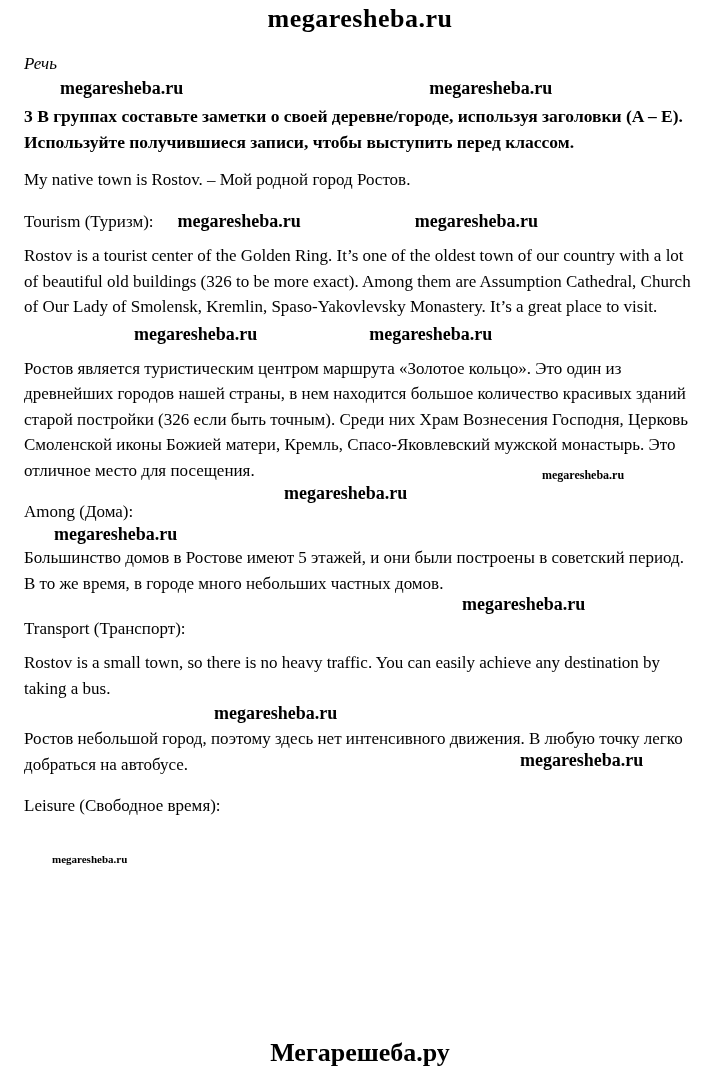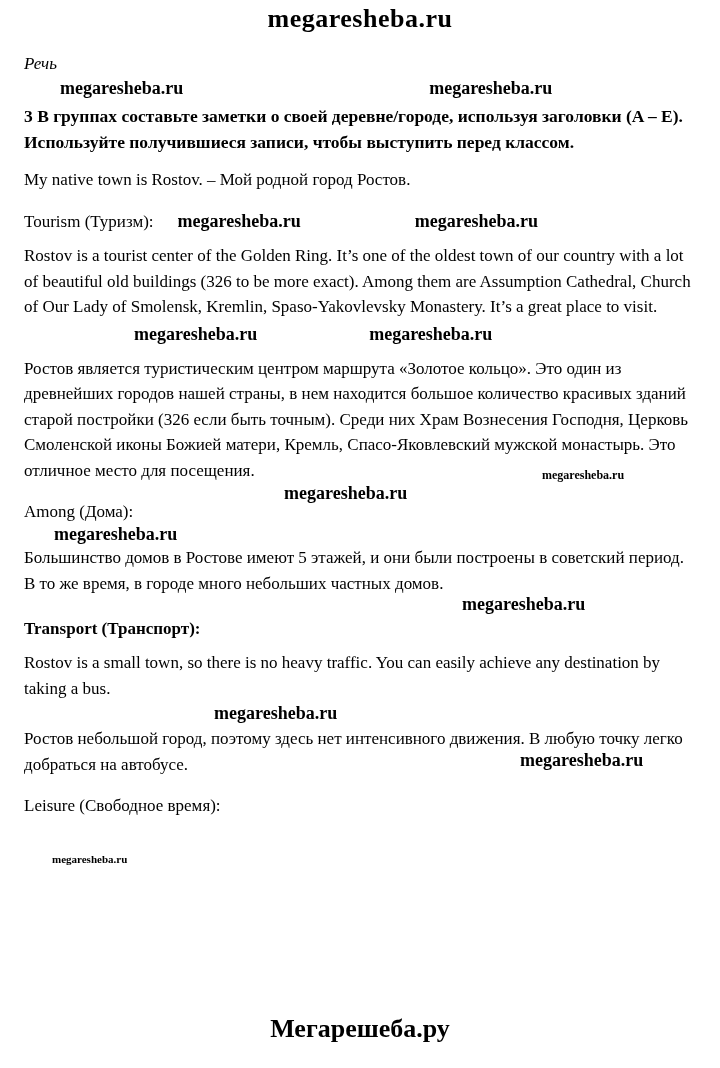--- a/index.html
+++ b/index.html
@@ -71,21 +71,21 @@
   .heading { white-space: nowrap; }
   .heading-row .wm.hm1 { margin-left: 24px; }
   .heading-row .wm.hm2 { margin-left: 114px; }
   .rel { position: relative; }
   .wm-abs-right-tourism { position: absolute; left: 518px; top: 110px; }
   .wm-abs-center-tourism { position: absolute; left: 260px; top: 124px; }
   .wm-abs-right-transport { position: absolute; left: 496px; top: 21px; }
   .wm-abs-left-leisure { position: absolute; left: 28px; top: 24px; }
   .bottom-footer {
     position: absolute;
-    bottom: 24px;
+    bottom: 0;
     left: 0;
     width: 100%;
     text-align: center;
     font-size: 26px;
     font-weight: bold;
   }
 </style>
 </head>
 <body>
 
@@ -131,21 +131,21 @@
   <div class="wm-row wm-row-3">
     <span class="wm">megaresheba.ru</span>
   </div>
 
   <p class="para" style="margin-top:0;">Большинство домов в Ростове имеют 5 этажей, и они были построены в советский период. В то же время, в городе много небольших частных домов.</p>
 
   <div class="wm-row wm-row-4">
     <span class="wm">megaresheba.ru</span>
   </div>
 
-  <div class="heading-row" style="margin-top:4px;font-weight:bold;">
+  <div class="heading-row" style="margin-top:4px;">
     <span class="heading">Transport (Транспорт):</span>
   </div>
 
   <p class="para">Rostov is a small town, so there is no heavy traffic. You can easily achieve any destination by taking a bus.</p>
 
   <div class="wm-row wm-row-5">
     <span class="wm">megaresheba.ru</span>
   </div>
 
   <div class="para rel" style="margin-top:2px;">

